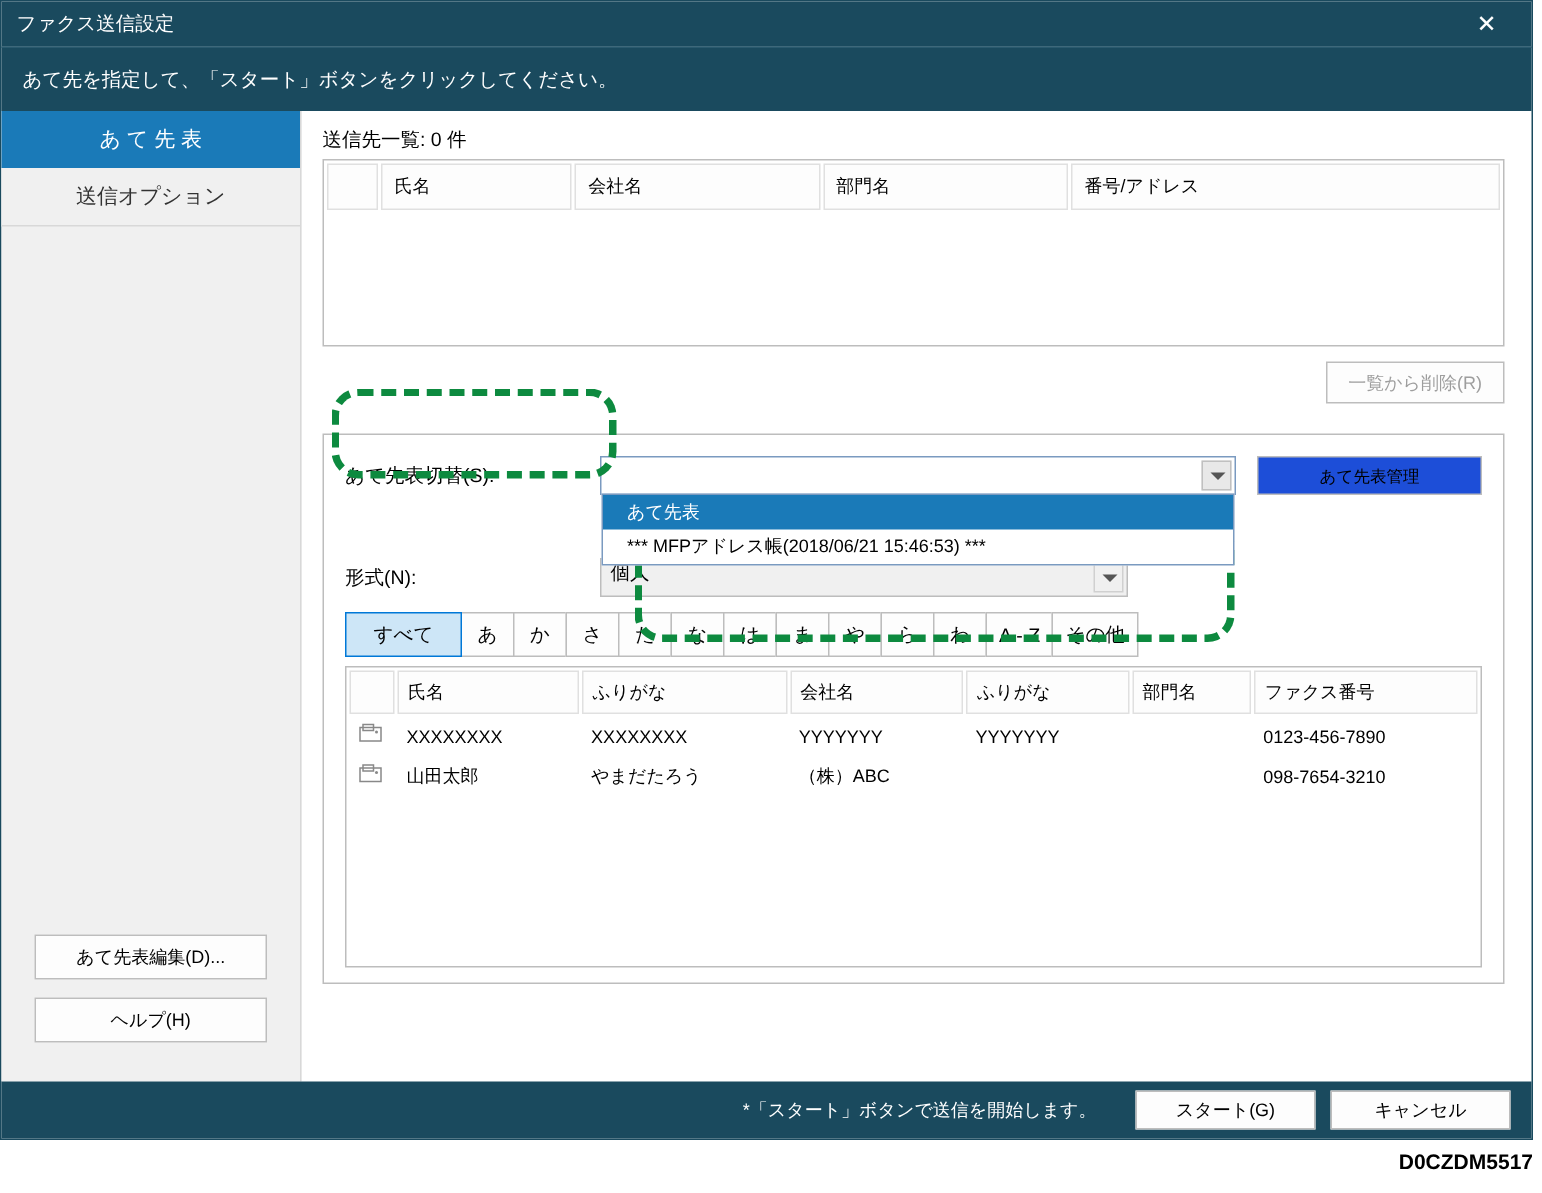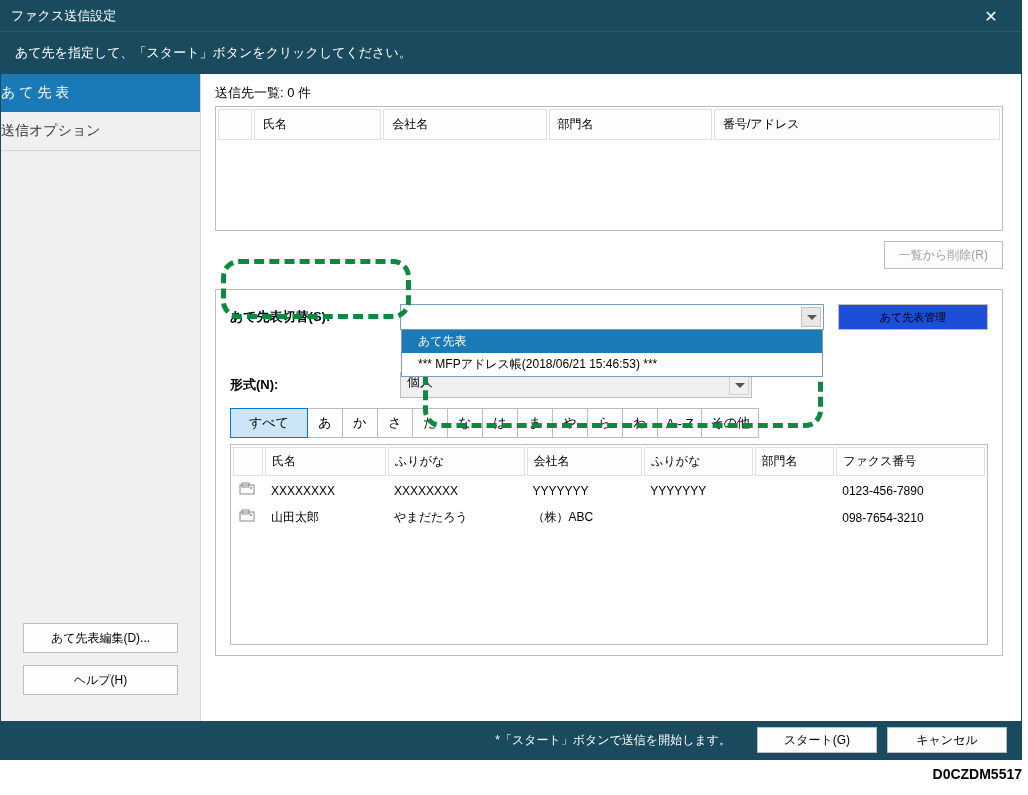--- a/index.html
+++ b/index.html
@@ -4,21 +4,21 @@
 <style>
   * { box-sizing: border-box; margin: 0; padding: 0; font-family: "Meiryo UI", "MS PGothic", sans-serif; }
   body { background: #fff; width: 1028px; }
   .window { width: 1022px; height: 760px; background: #fff; border: 1px solid #1a4a5e; position: relative; }
   .titlebar { height: 30px; background: #1a4a5e; color: #fff; display: flex; align-items: center; padding: 0 10px; }
   .titlebar-text { flex: 1; font-size: 13px; }
   .close-x { width: 40px; text-align: center; font-size: 16px; cursor: pointer; }
   .instruction-bar { background: #1a4a5e; color: #fff; padding: 12px 14px; font-size: 13px; border-top: 1px solid #2a5a6e; }
   .body-area { display: flex; height: calc(100% - 30px - 43px - 38px); }
   .sidebar { width: 200px; background: #f0f0f0; border-right: 1px solid #d8d8d8; padding-top: 0; display: flex; flex-direction: column; }
-  .tab { padding: 10px 0; font-size: 14px; cursor: pointer; }
+  .tab { padding: 10px 0; text-align: center; font-size: 14px; cursor: pointer; }
   .tab.active { background: #1a7ab8; color: #fff; }
   .tab.inactive { background: #f0f0f0; color: #333; border-bottom: 1px solid #d8d8d8; }
   .sidebar-spacer { flex: 1; }
   .sidebar-btn { margin: 6px 22px; height: 30px; background: #fdfdfd; border: 1px solid #bdbdbd; font-size: 12px; cursor: pointer; }
   .main { flex: 1; padding: 10px 18px 0 14px; position: relative; }
   .list-label { font-size: 13px; margin-bottom: 4px; }
   .dest-table { width: 100%; height: 120px; border: 1px solid #bdbdbd; }
   .dest-table thead th { background: #fdfdfd; border: 1px solid #e0e0e0; font-weight: normal; font-size: 12px; text-align: left; padding: 6px 8px; }
   .dest-table thead th:first-child { width: 34px; }
   .tab-row { display: flex; margin-top: 18px; }
@@ -28,21 +28,21 @@
   .highlight-ring { position: absolute; border: 5px dashed #0d8a3f; border-radius: 18px; pointer-events: none; }
   .ring1 { left: 220px; top: 258px; width: 190px; height: 60px; }
   .ring2 { left: 422px; top: 345px; width: 400px; height: 82px; }
   .arrow-up { width: 46px; height: 46px; margin: -10px 18px 0 40px; }
   .mid-row { display: flex; align-items: center; margin-top: -10px; }
   .add-btn { height: 28px; padding: 0 16px; background: #fdfdfd; border: 1px solid #bdbdbd; font-size: 12px; cursor: pointer; }
   .del-btn { height: 28px; padding: 0 14px; background: #fdfdfd; border: 1px solid #bdbdbd; font-size: 12px; color: #9e9e9e; cursor: pointer; }
   .right-align { margin-left: auto; }
   .panel { border: 1px solid #bdbdbd; margin-top: 20px; padding: 14px 14px 10px 14px; }
   .row { display: flex; align-items: center; margin-bottom: 10px; }
-  .row label { width: 170px; font-size: 13px; font-weight: bold; }
+  .row label { width: 170px; font-size: 13px; }
   .combo { flex: 1; height: 26px; border: 1px solid #7a9ac0; background: #fff; position: relative; }
   .combo-arrow { position: absolute; right: 2px; top: 2px; width: 20px; height: 20px; background: #e8e8e8; border: 1px solid #c0c0c0; }
   .combo-arrow::after { content: ""; position: absolute; left: 5px; top: 7px; border-left: 5px solid transparent; border-right: 5px solid transparent; border-top: 5px solid #555; }
   .dropdown-open { position: absolute; left: 0; top: 24px; right: 0; border: 1px solid #7a9ac0; background: #fff; z-index: 5; }
   .dropdown-item { padding: 3px 16px; font-size: 12px; }
   .dropdown-item.sel { background: #1a7ab8; color: #fff; }
   .manage-btn { width: 150px; height: 26px; margin-left: 14px; background: #1d4ed8; border: 1px solid #bdbdbd; font-size: 11px; cursor: pointer; }
   .format-combo { width: 352px; height: 26px; border: 1px solid #bdbdbd; background: #f0f0f0; display: flex; align-items: flex-start; padding: 0 6px; font-size: 13px; position: relative; }
   .format-combo .combo-arrow { background: #f0f0f0; border-color: #d0d0d0; }
   .search-area { display: flex; flex-direction: column; margin-left: auto; width: 160px; }

